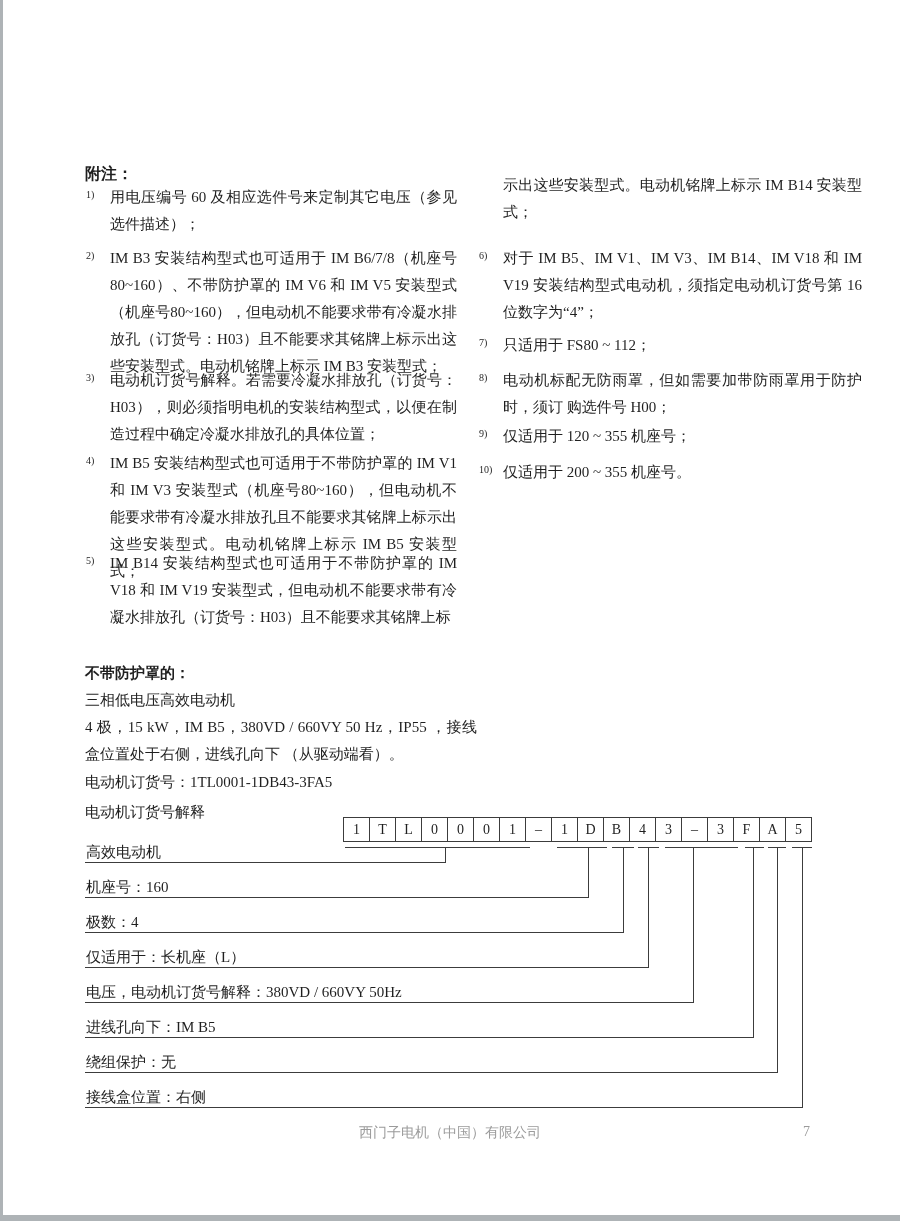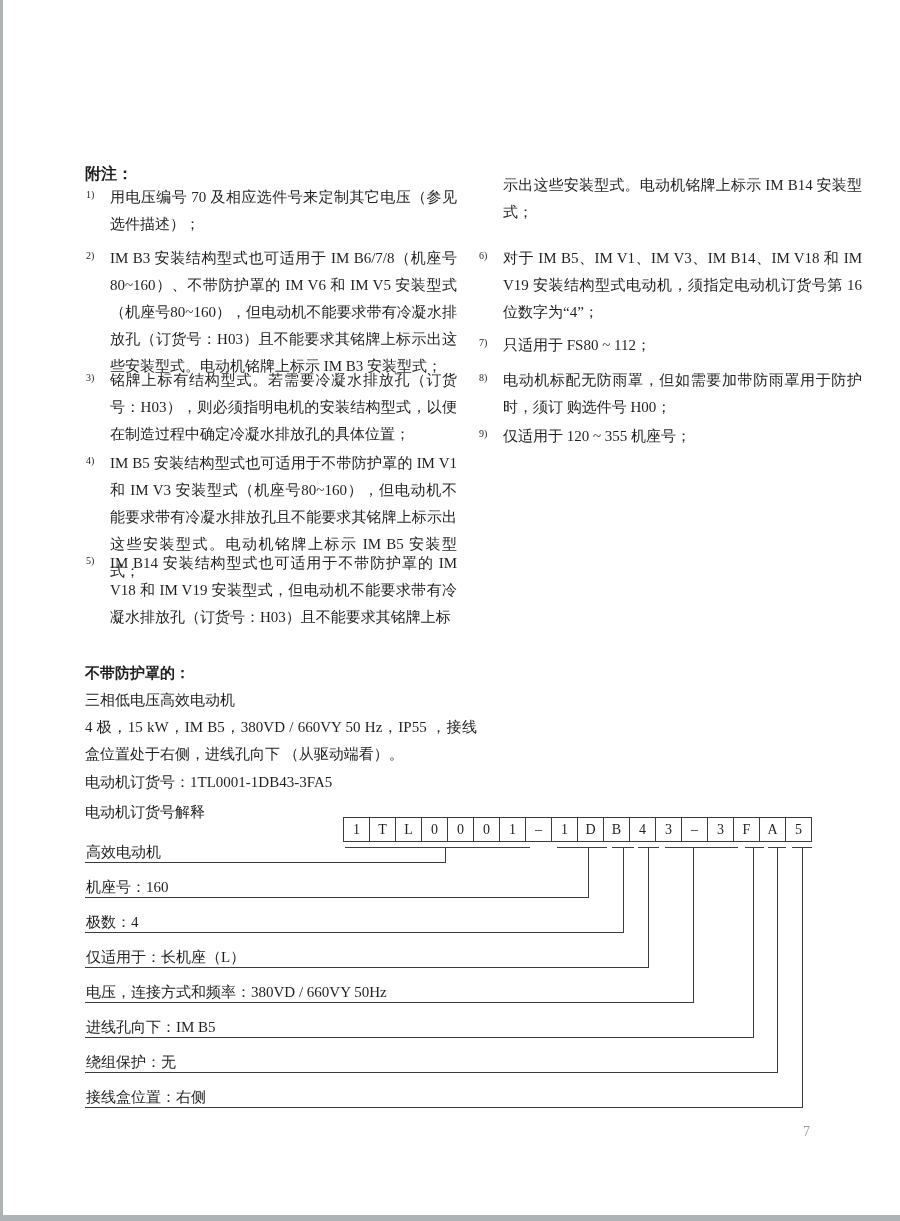--- a/index.html
+++ b/index.html
@@ -41,29 +41,29 @@
 <body>
 
 <div class="page">
   <div class="edge-left"></div>
   <div class="edge-bottom"></div>
 
   <div class="notes-heading">附注：</div>
 
   <div class="note col-left" style="top:184px">
     <span class="marker">1)</span>
-    <span class="txt">用电压编号 70 及相应选件号来定制其它电压（参见选件描述）；</span>
+    <span class="txt">用电压编号 60 及相应选件号来定制其它电压（参见选件描述）；</span>
   </div>
   <div class="note col-left" style="top:245px">
     <span class="marker">2)</span>
     <span class="txt">IM B3 安装结构型式也可适用于 IM B6/7/8（机座号 80~160）、不带防护罩的 IM V6 和 IM V5 安装型式（机座号80~160），但电动机不能要求带有冷凝水排放孔（订货号：H03）且不能要求其铭牌上标示出这些安装型式。电动机铭牌上标示 IM B3 安装型式；</span>
   </div>
   <div class="note col-left" style="top:367px">
     <span class="marker">3)</span>
-    <span class="txt">铭牌上标有结构型式。若需要冷凝水排放孔（订货号：H03），则必须指明电机的安装结构型式，以便在制造过程中确定冷凝水排放孔的具体位置；</span>
+    <span class="txt">电动机订货号解释。若需要冷凝水排放孔（订货号：H03），则必须指明电机的安装结构型式，以便在制造过程中确定冷凝水排放孔的具体位置；</span>
   </div>
   <div class="note col-left" style="top:450px">
     <span class="marker">4)</span>
     <span class="txt">IM B5 安装结构型式也可适用于不带防护罩的 IM V1 和 IM V3 安装型式（机座号80~160），但电动机不能要求带有冷凝水排放孔且不能要求其铭牌上标示出这些安装型式。电动机铭牌上标示 IM B5 安装型式；</span>
   </div>
   <div class="note col-left" style="top:550px">
     <span class="marker">5)</span>
     <span class="txt">IM B14 安装结构型式也可适用于不带防护罩的 IM V18 和 IM V19 安装型式，但电动机不能要求带有冷凝水排放孔（订货号：H03）且不能要求其铭牌上标</span>
   </div>
 
@@ -79,20 +79,24 @@
     <span class="marker">7)</span>
     <span class="txt">只适用于 FS80 ~ 112；</span>
   </div>
   <div class="note col-right" style="top:367px">
     <span class="marker">8)</span>
     <span class="txt">电动机标配无防雨罩，但如需要加带防雨罩用于防护时，须订 购选件号 H00；</span>
   </div>
   <div class="note col-right" style="top:423px">
     <span class="marker">9)</span>
     <span class="txt">仅适用于 120 ~ 355 机座号；</span>
+  </div>
+  <div class="note col-right" style="top:459px">
+    <span class="marker">10)</span>
+    <span class="txt">仅适用于 200 ~ 355 机座号。</span>
   </div>
 
   <div class="oe oe-heading" style="top:660px">不带防护罩的：</div>
   <div class="oe" style="top:687px">三相低电压高效电动机</div>
   <div class="oe oe-wrap" style="top:714px">4 极，15 kW，IM B5，380VD / 660VY 50 Hz，IP55 ，接线盒位置处于右侧，进线孔向下 （从驱动端看）。</div>
   <div class="oe" style="top:769px">电动机订货号：1TL0001-1DB43-3FA5</div>
   <div class="oe" style="top:799px">电动机订货号解释</div>
 
   <div class="code-row">
     <div class="code-box">1</div>
@@ -123,19 +127,20 @@
       M693.5 847.5 V1002.5  M753.5 847.5 V1037.5  M777.5 847.5 V1072.5  M802.5 847.5 V1107.5
       M85 862.5 H445.5   M85 897.5 H588.5   M85 932.5 H623.5   M85 967.5 H648.5
       M85 1002.5 H693.5  M85 1037.5 H753.5  M85 1072.5 H777.5  M85 1107.5 H802.5
     "></path>
   </svg>
 
   <div class="diagram-label" style="top:843px">高效电动机</div>
   <div class="diagram-label" style="top:878px">机座号：160</div>
   <div class="diagram-label" style="top:913px">极数：4</div>
   <div class="diagram-label" style="top:948px">仅适用于：长机座（L）</div>
-  <div class="diagram-label" style="top:983px">电压，连接方式和频率：380VD / 660VY 50Hz</div>
+  <div class="diagram-label" style="top:983px">电压，电动机订货号解释：380VD / 660VY 50Hz</div>
   <div class="diagram-label" style="top:1018px">进线孔向下：IM B5</div>
   <div class="diagram-label" style="top:1053px">绕组保护：无</div>
   <div class="diagram-label" style="top:1088px">接线盒位置：右侧</div>
 
+  <div class="footer-company">西门子电机（中国）有限公司</div>
   <div class="page-number">7</div>
 </div>
 
 </body></html>

